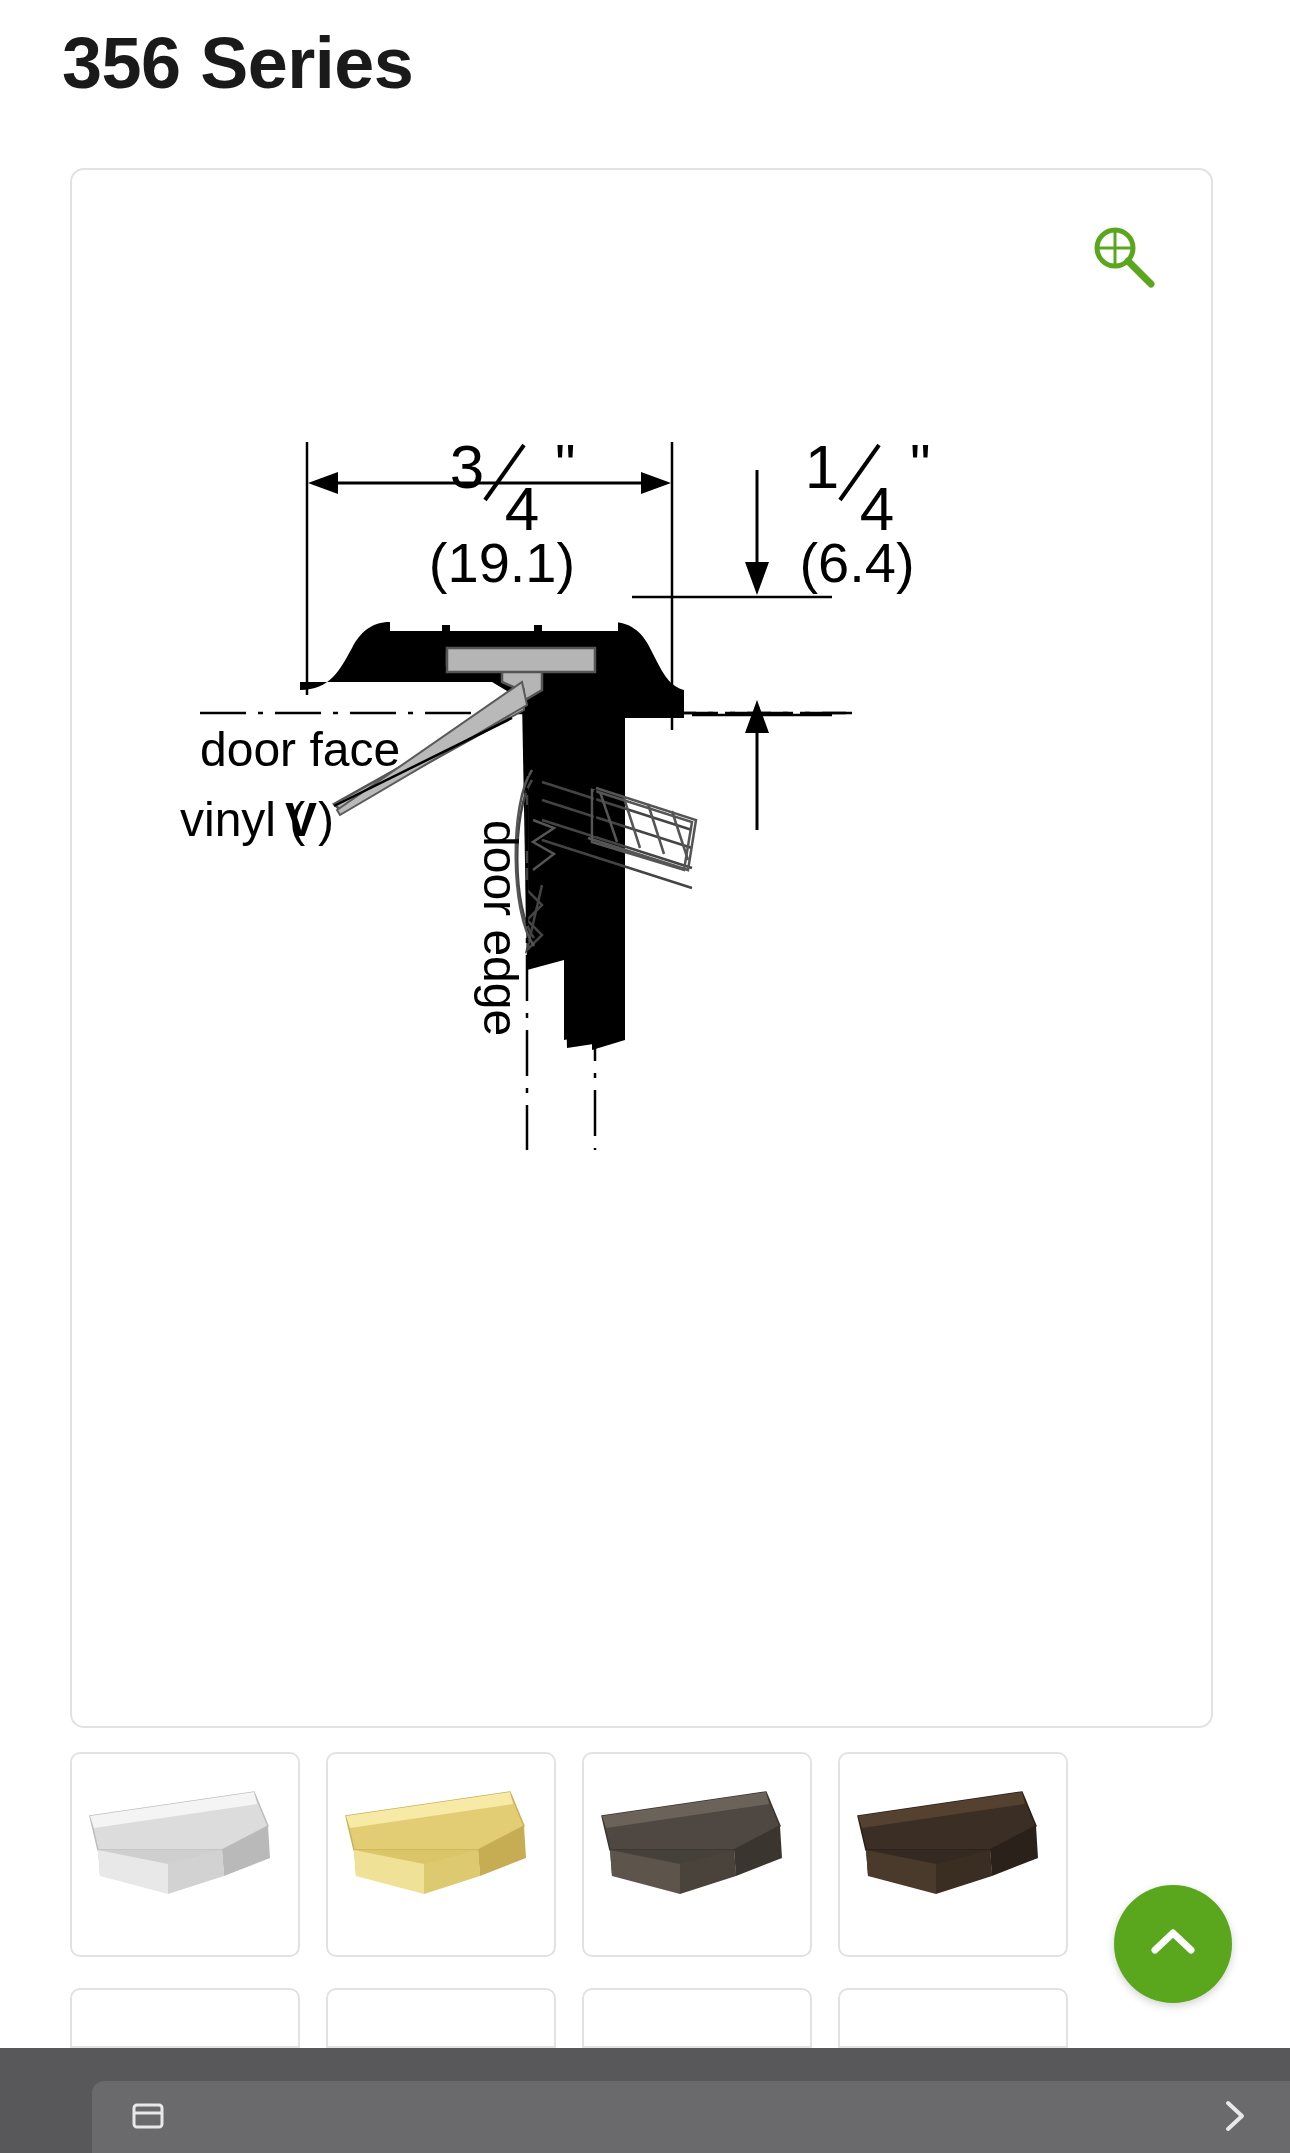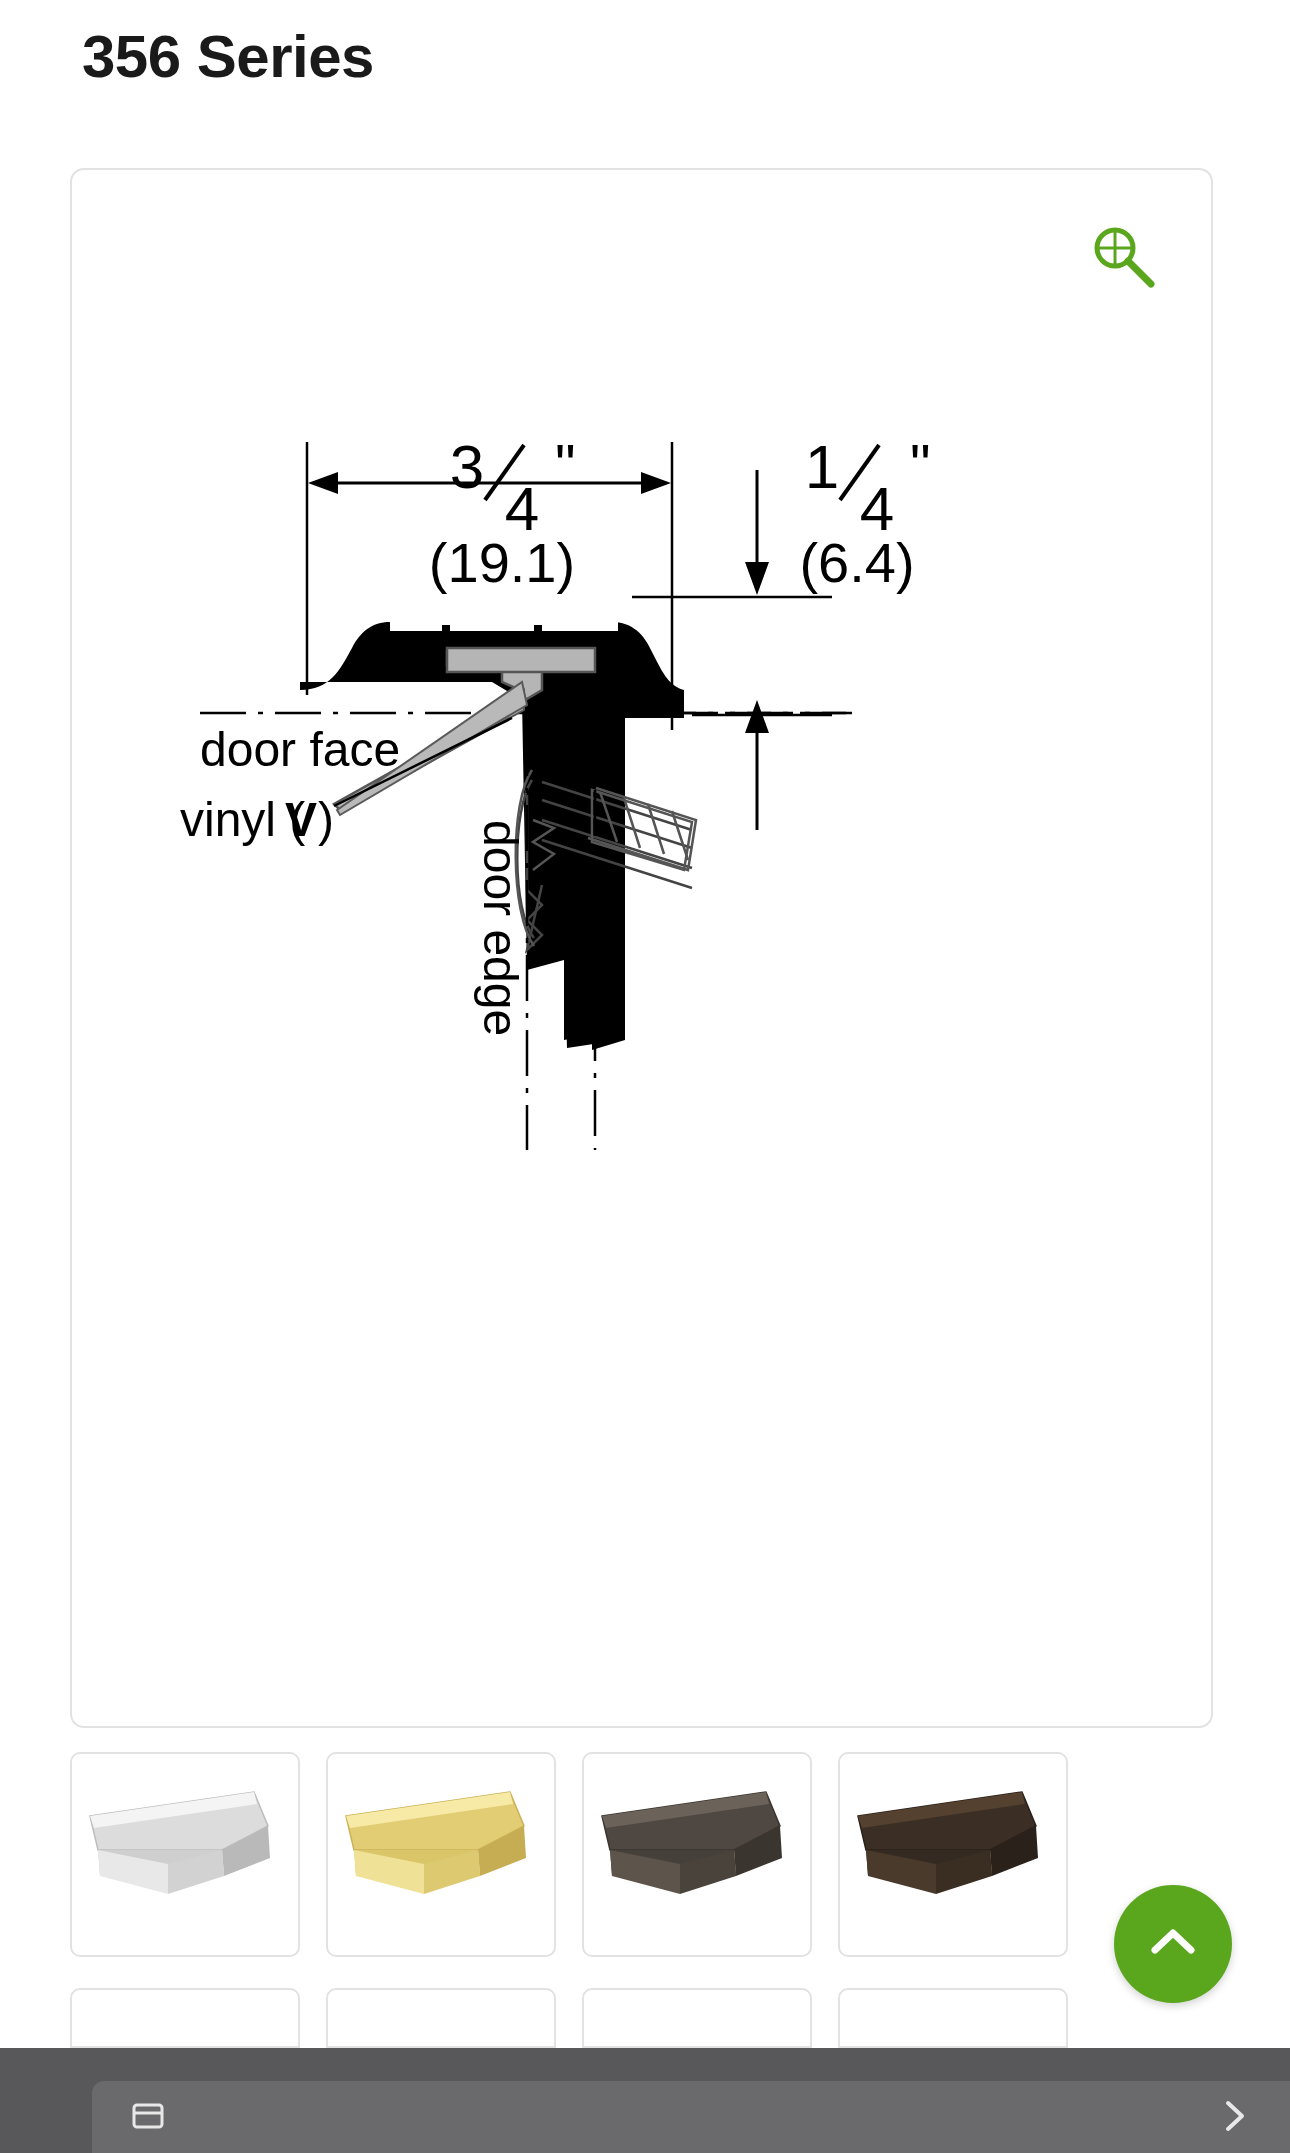--- a/index.html
+++ b/index.html
@@ -13,25 +13,24 @@
   .page {
     position: relative;
     width: 1290px;
     height: 2153px;
     background: #ffffff;
   }
   .page-title {
     position: absolute;
     left: 62px;
     top: 22px;
-    font-size: 60px;
+    font-size: 72px;
     font-weight: bold;
     color: #1a1a1a;
     letter-spacing: -0.5px;
-    margin-left: 20px;
   }
   .viewer-card {
     position: absolute;
     left: 70px;
     top: 168px;
     width: 1143px;
     height: 1560px;
     border: 2px solid #e2e2e2;
     border-radius: 14px;
     background: #ffffff;

